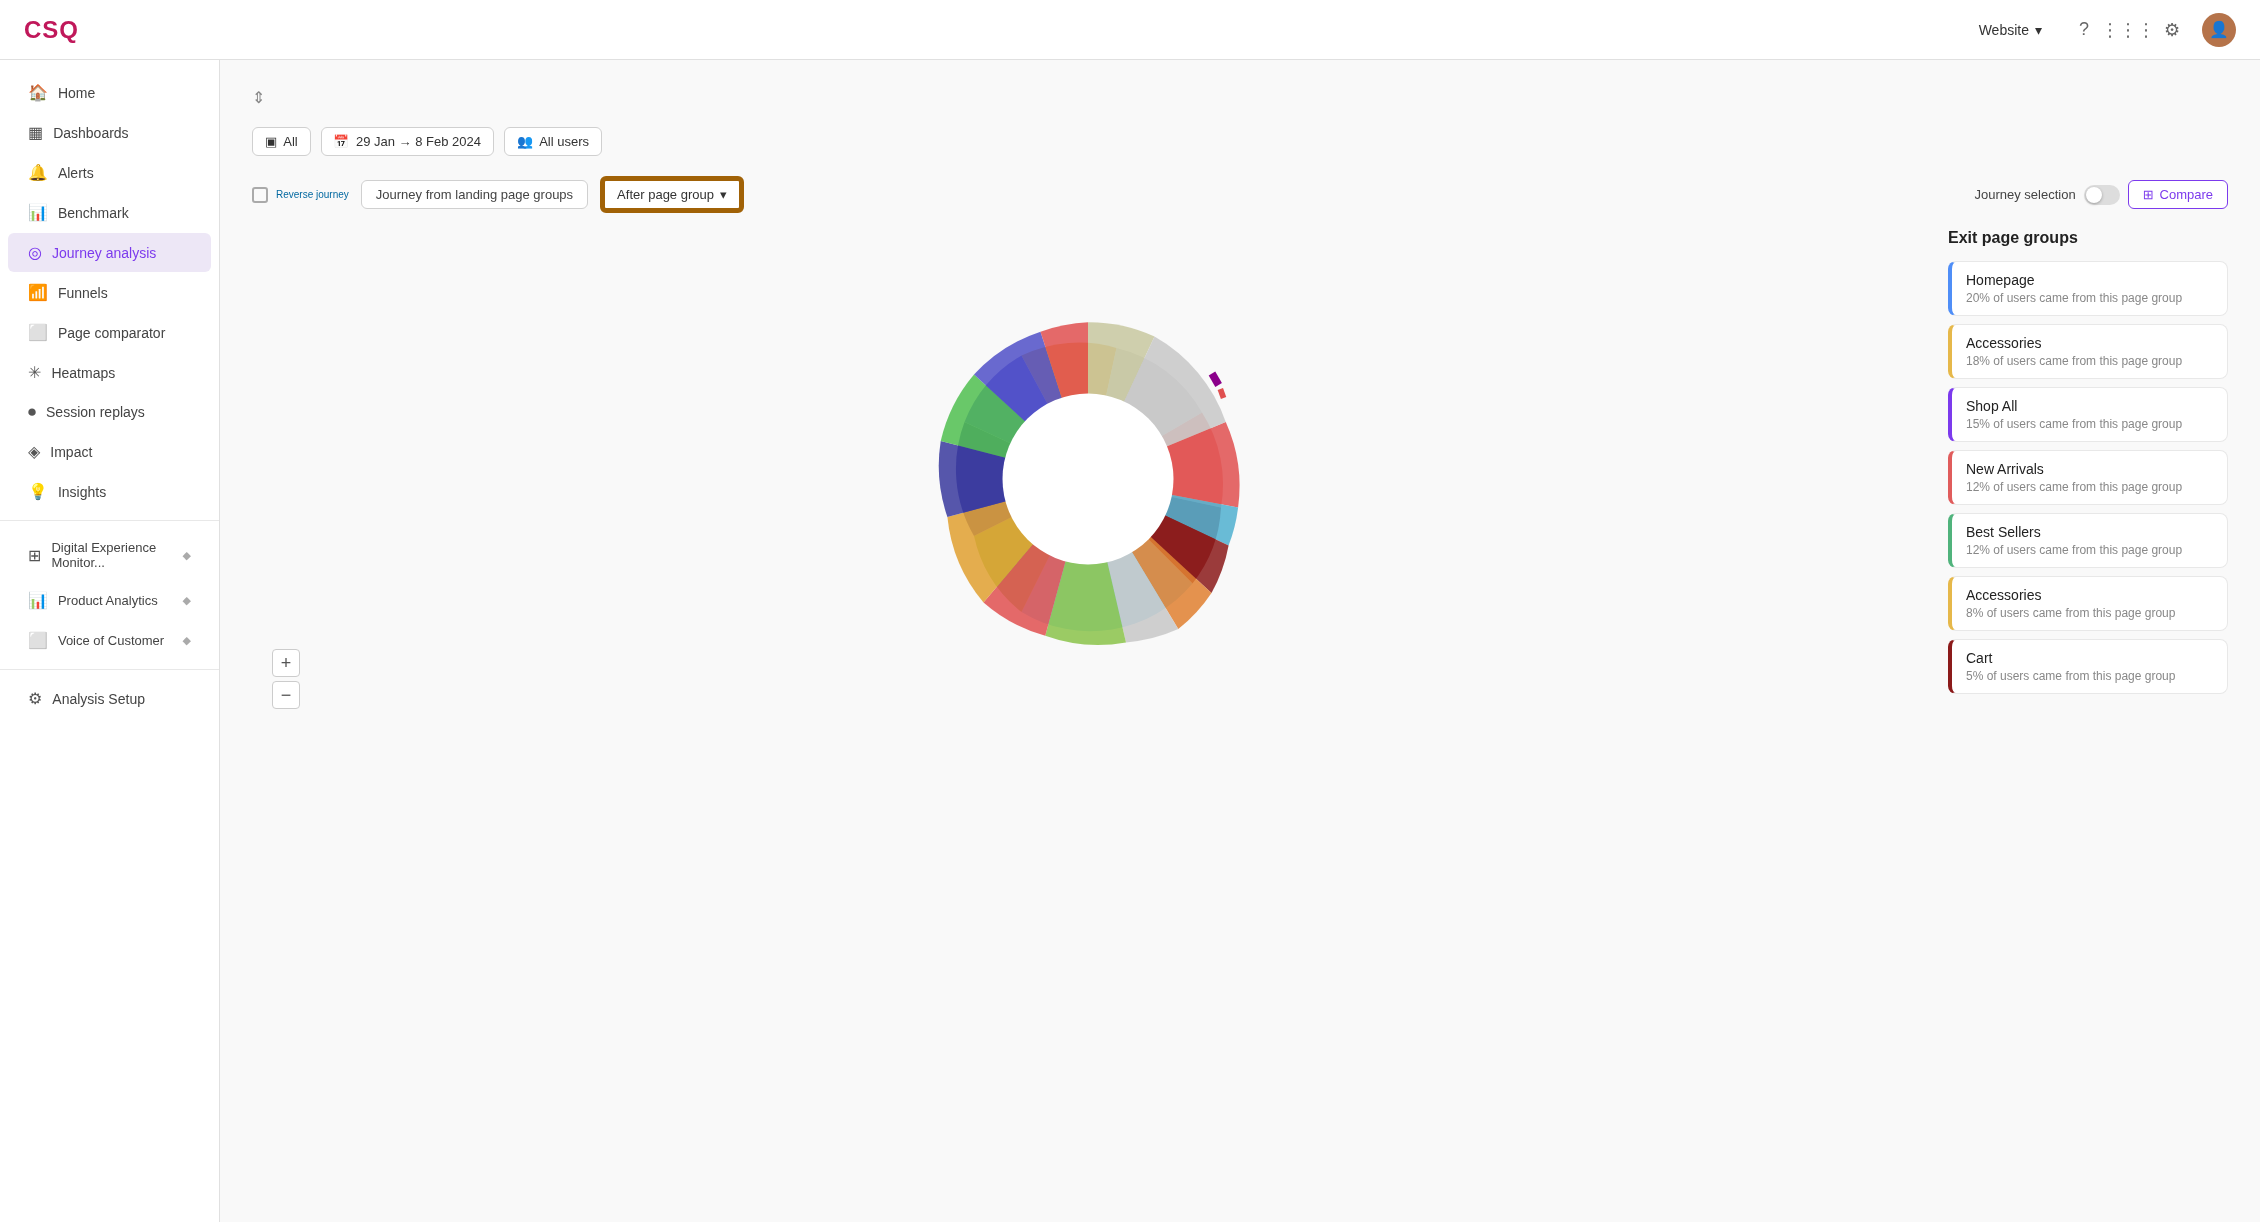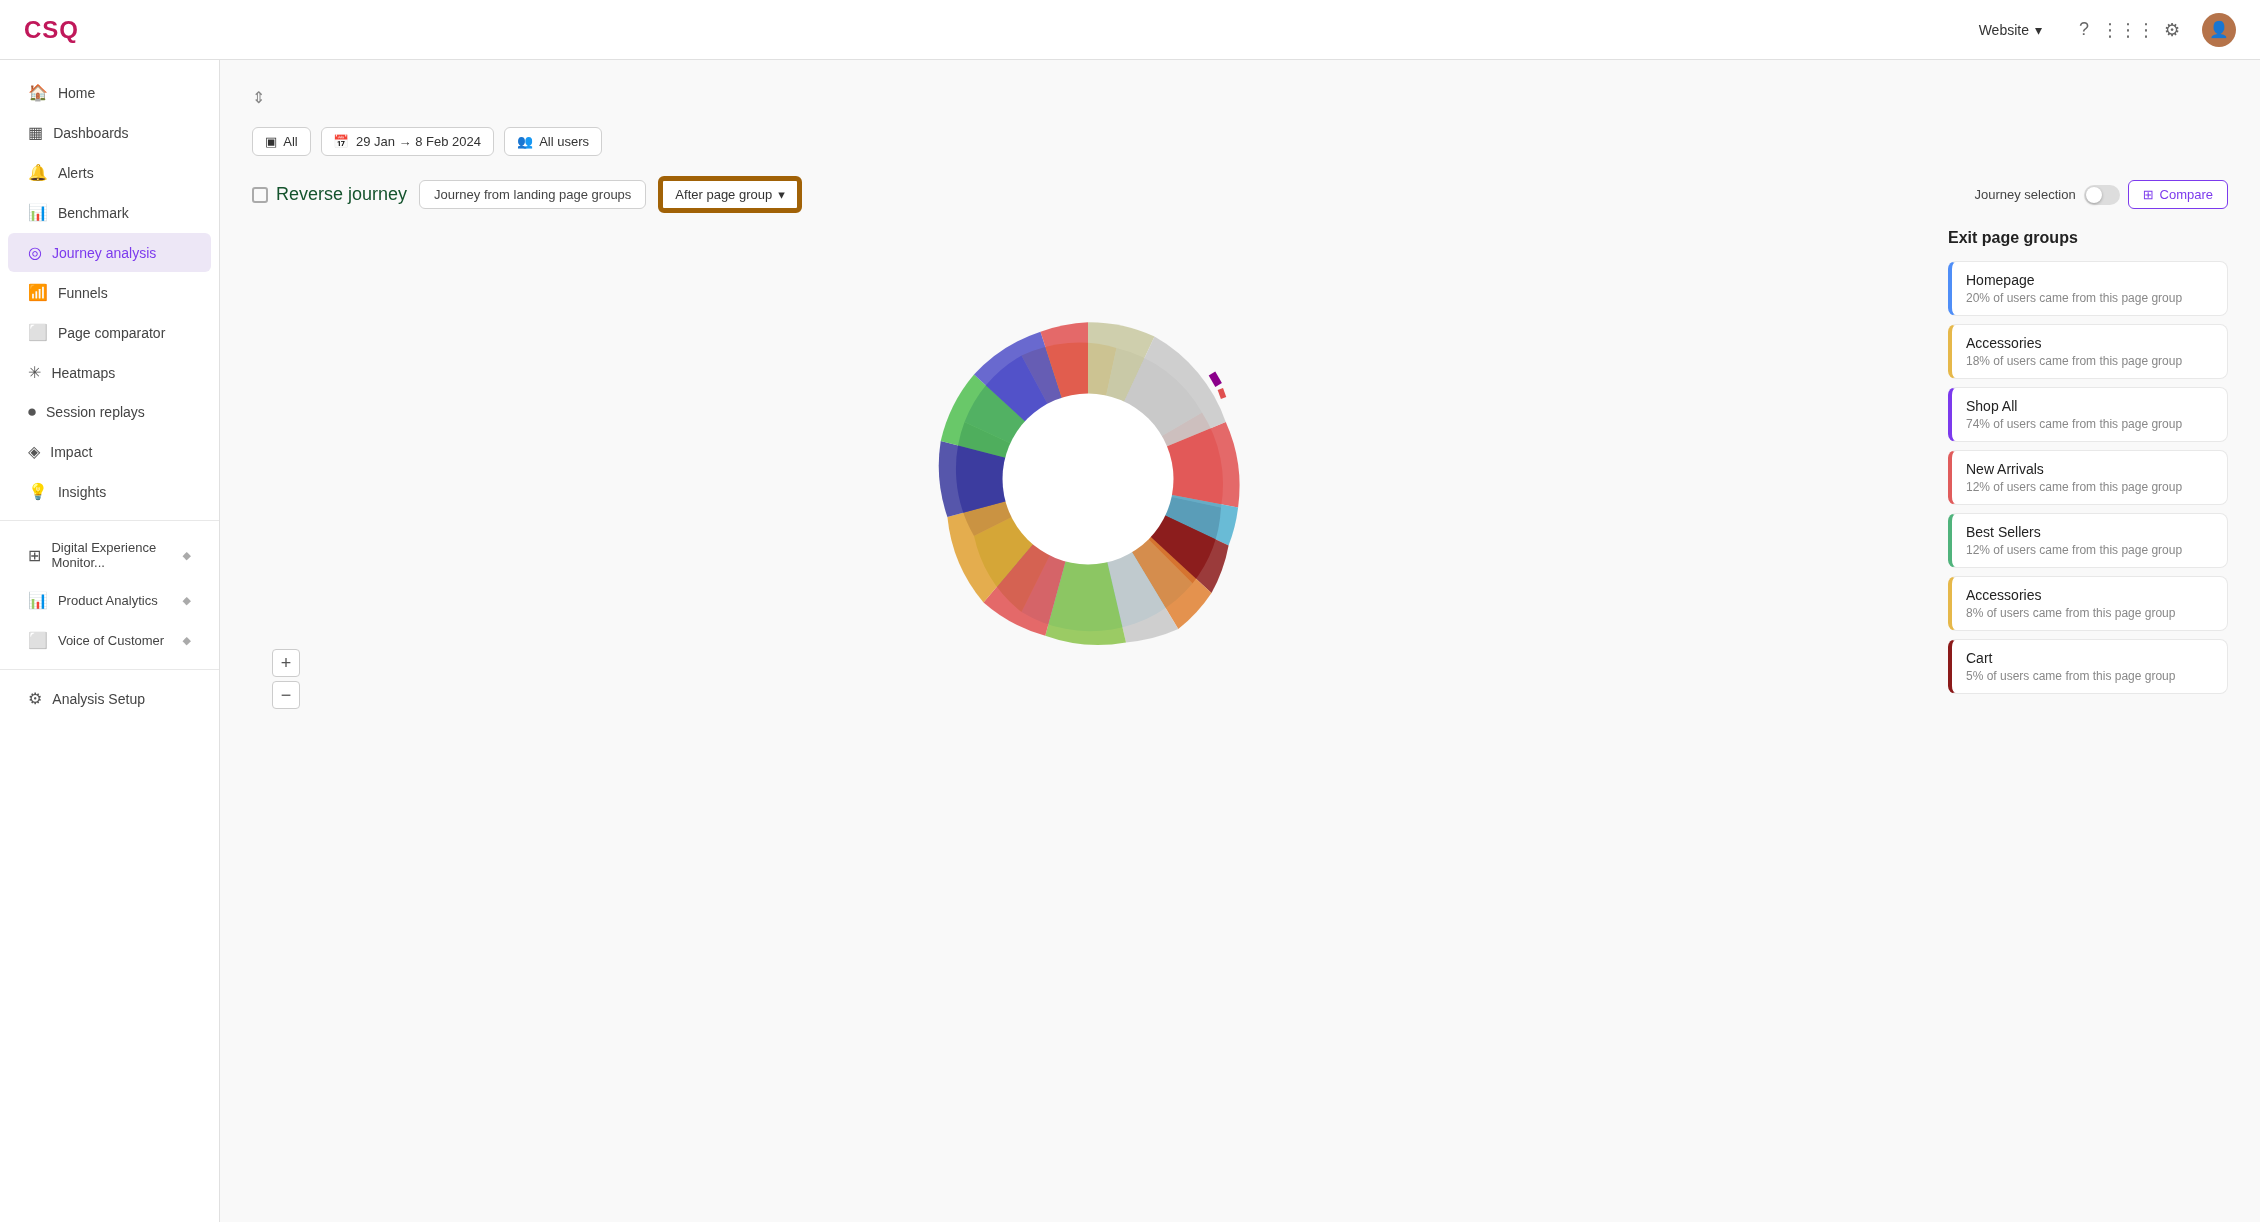--- a/index.html
+++ b/index.html
@@ -54,21 +54,21 @@
       display: flex; align-items: center; gap: 6px;
       border: 1px solid #d0d0d0; border-radius: 6px;
       padding: 6px 12px; font-size: 13px; color: #333;
       background: #fff; cursor: pointer;
     }
 
     
     .journey-controls {
       display: flex; align-items: center; gap: 12px; margin-bottom: 16px; flex-wrap: wrap;
     }
-    .reverse-journey { display: flex; align-items: center; gap: 8px; font-size: 18px; color: #14532d; }
+    .reverse-journey { display: flex; align-items: center; gap: 8px; font-size: 10px; color: #0369a1; }
     .checkbox { width: 16px; height: 16px; border: 2px solid #aaa; border-radius: 3px; cursor: pointer; }
     .tab-btn {
       border: 1px solid #d0d0d0; border-radius: 6px;
       padding: 6px 14px; font-size: 13px; color: #444;
       background: #fff; cursor: pointer;
     }
     .tab-btn.active { background: #fff; font-weight: 500; }
     .dropdown-btn {
       display: flex; align-items: center; gap: 6px;
       border: 5px solid #a16207; border-radius: 6px;
@@ -320,21 +320,21 @@
             <div class="exit-item exit-item-0">
     <div class="exit-item-name">Homepage</div>
     <div class="exit-item-desc">20% of users came from this page group</div>
   </div>
             <div class="exit-item exit-item-1">
     <div class="exit-item-name">Accessories</div>
     <div class="exit-item-desc">18% of users came from this page group</div>
   </div>
             <div class="exit-item exit-item-2">
     <div class="exit-item-name">Shop All</div>
-    <div class="exit-item-desc">74% of users came from this page group</div>
+    <div class="exit-item-desc">15% of users came from this page group</div>
   </div>
             <div class="exit-item exit-item-3">
     <div class="exit-item-name">New Arrivals</div>
     <div class="exit-item-desc">12% of users came from this page group</div>
   </div>
             <div class="exit-item exit-item-4">
     <div class="exit-item-name">Best Sellers</div>
     <div class="exit-item-desc">12% of users came from this page group</div>
   </div>
             <div class="exit-item exit-item-6">

